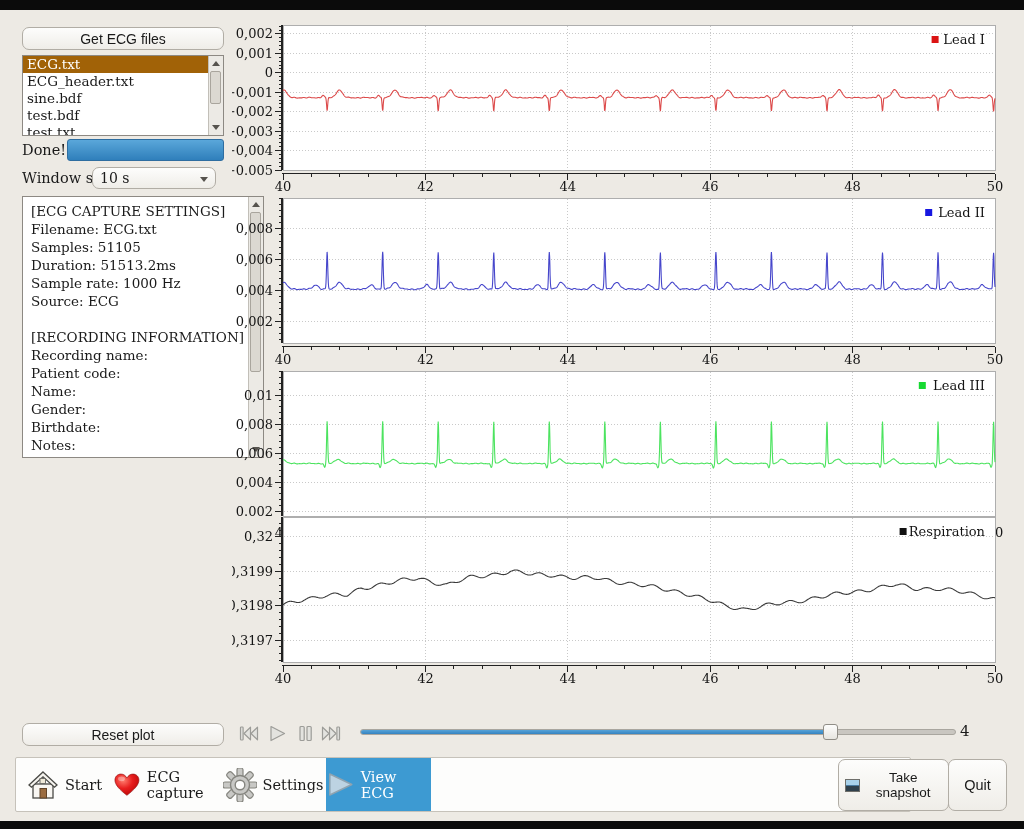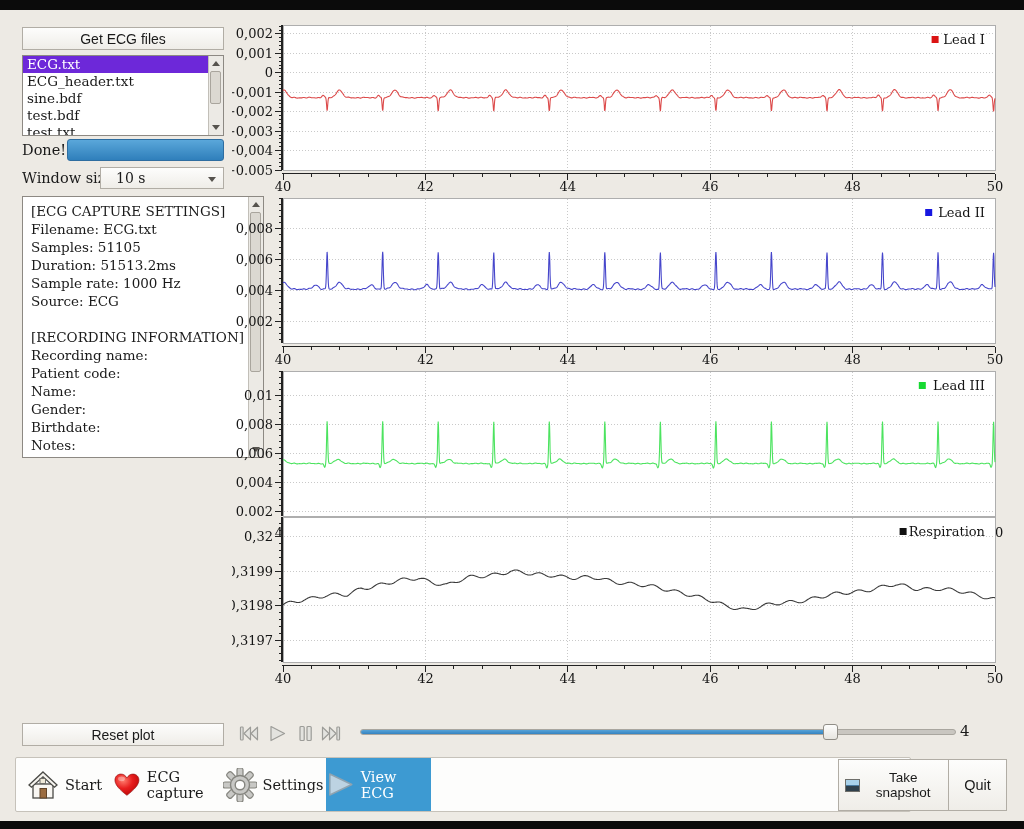--- a/index.html
+++ b/index.html
@@ -1,37 +1,37 @@
 <!DOCTYPE html>
 <html><head>
 <meta charset="utf-8">
 <style>
   html,body{margin:0;padding:0}
   body{width:1024px;height:829px;position:relative;background:#edeae4;
        font-family:"DejaVu Serif",serif;color:#1a1a1a;overflow:hidden}
   .abs{position:absolute}
   .edge{position:absolute;left:0;width:1024px;background:#0b0b0b}
   .btn{position:absolute;background:linear-gradient(#fdfdfc,#efede8);border:1px solid #b1ada5;
-       border-radius:0;display:flex;align-items:center;justify-content:center;
+       border-radius:7px;display:flex;align-items:center;justify-content:center;
        font-size:14px;color:#1a1a1a;cursor:default;box-sizing:border-box}
   
   #file-list{left:22px;top:55px;width:202px;height:81px;background:#fff;border:1px solid #8d8983;box-sizing:border-box;overflow:hidden}
   #file-rows{position:absolute;left:0;top:0;right:14px;bottom:0;overflow:hidden}
   .list-row{height:17px;line-height:17px;font-size:13.5px;padding-left:4px;white-space:nowrap}
-  .list-row.selected{background:#6d28d9;color:#fff}
+  .list-row.selected{background:#a16207;color:#fff}
   .vscroll{position:absolute;right:0;top:0;bottom:0;width:14px;background:#eceae5;border-left:1px solid #c2bfb8}
   .sbtn{position:absolute;left:0;width:13px;height:13px;display:flex;align-items:center;justify-content:center}
   .tri-up{width:0;height:0;border-left:4px solid transparent;border-right:4px solid transparent;border-bottom:5px solid #56534e}
   .tri-down{width:0;height:0;border-left:4px solid transparent;border-right:4px solid transparent;border-top:5px solid #56534e}
   .thumb{position:absolute;left:1px;width:11px;background:#dbd8d1;border:1px solid #a9a59d;border-radius:2px;box-sizing:border-box}
   
   .lbl{position:absolute;font-size:14.5px}
   #progress{left:67px;top:139px;width:157px;height:22px;background:linear-gradient(#5aa7da,#2f7fbb);
             border:1px solid #2e6da0;border-radius:3px;box-sizing:border-box}
-  #ws-dropdown{left:100px;top:167px;width:124px;height:22px;justify-content:flex-start;padding-left:15px}
+  #ws-dropdown{left:92px;top:167px;width:124px;height:22px;justify-content:flex-start;padding-left:7px}
   #ws-dropdown .tri-down{position:absolute;right:7px;top:9px}
   #info-wrap{left:22px;top:196px;width:242px;height:262px;background:#fff;border:1px solid #8d8983;box-sizing:border-box}
   #info-text{position:absolute;left:0;top:0;right:14px;bottom:0;padding:5px 4px 5px 8px;
              font-size:13.5px;line-height:18px;white-space:pre-wrap;overflow:hidden}
   
   .chart-block{position:absolute;left:232px;width:776px;height:173px}
   svg{display:block}
   svg text.tick{font-family:"DejaVu Serif",serif;font-size:13px;fill:#151515}
   
   .media-btn{position:absolute;top:723px;width:24px;height:20px;display:flex;align-items:center;justify-content:center;background:none;border:none;padding:0}

